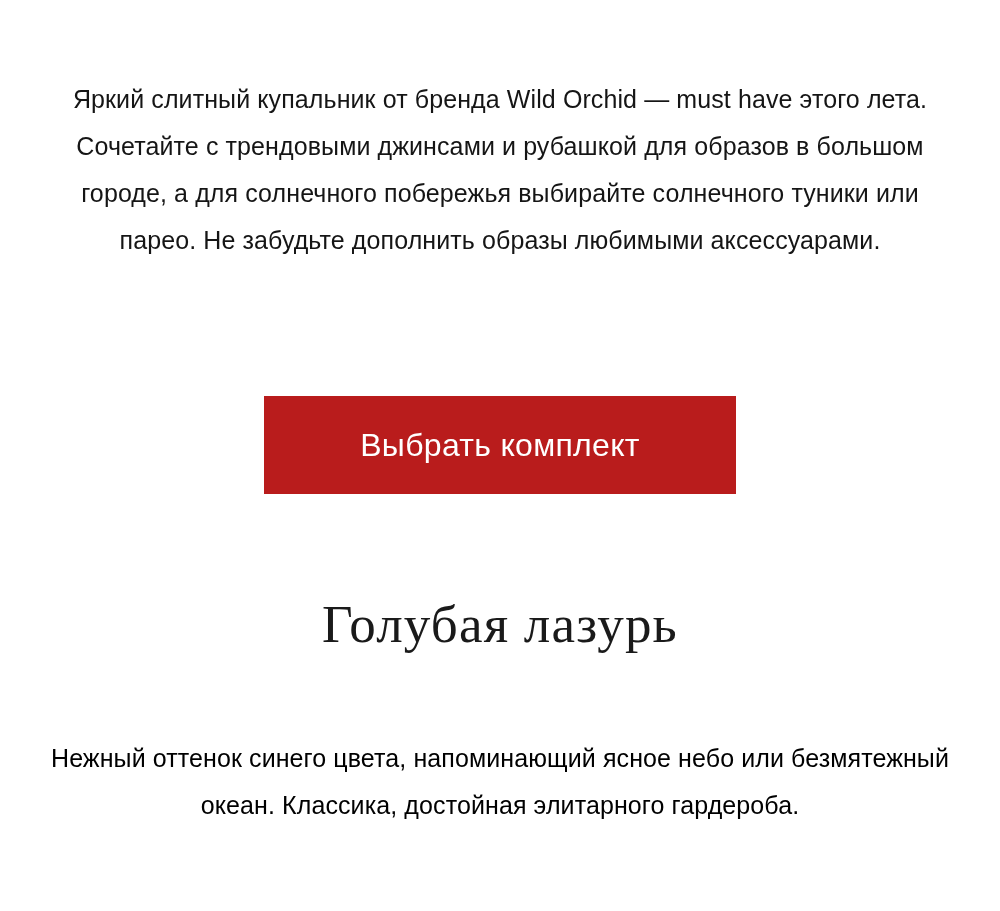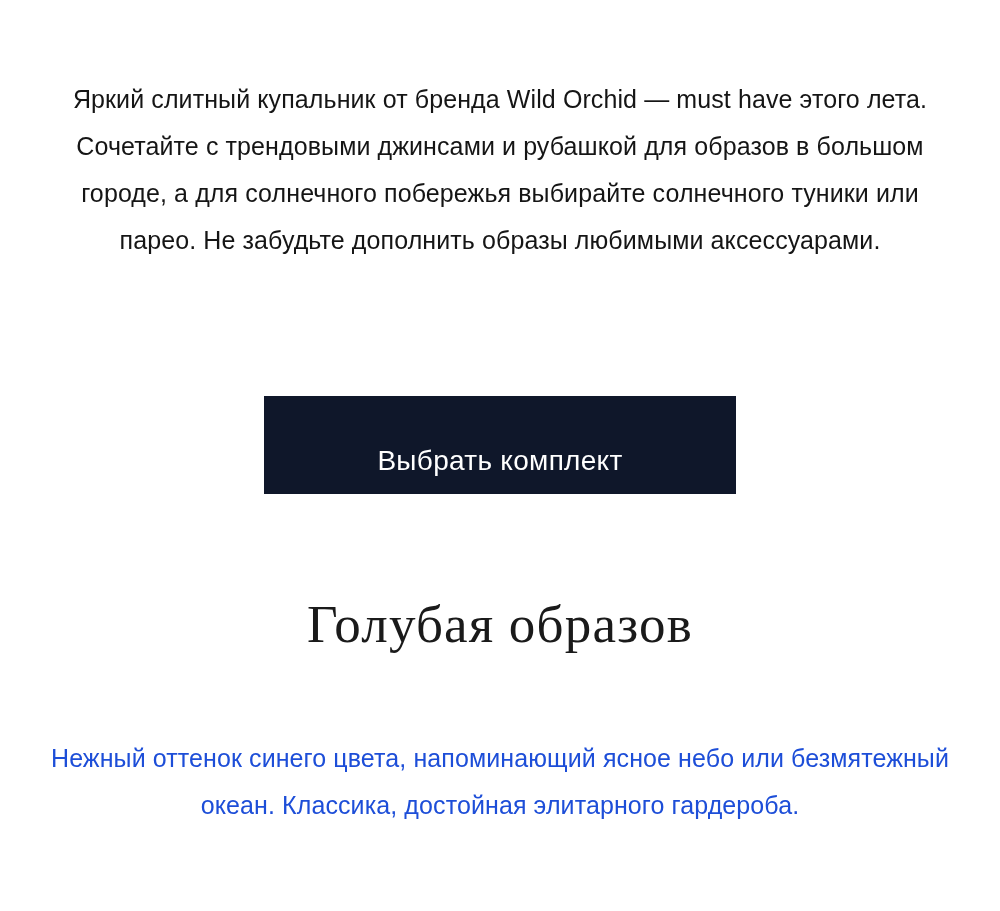--- a/index.html
+++ b/index.html
@@ -50,29 +50,29 @@
     display: flex;
     justify-content: center;
   }
 
   .cta-button {
     display: block;
     width: 472px;
     height: 98px;
     line-height: 98px;
     text-align: center;
-    background: #0f172a;
+    background: #b91c1c;
     color: #ffffff;
-    font-size: 28px;
+    font-size: 32px;
     letter-spacing: 0.3px;
     border: none;
     outline: none;
     cursor: pointer;
     font-family: "Liberation Sans", sans-serif;
-    padding: 16px;
+    padding: 0;
   }
 
   .section-title {
     position: absolute;
     top: 592px;
     left: 0;
     width: 1000px;
     text-align: center;
     margin: 0;
     font-family: "Liberation Serif", serif;
@@ -91,36 +91,36 @@
     width: 900px;
     text-align: center;
   }
 
   .outro-paragraph {
     margin: 0;
     font-size: 25px;
     line-height: 47px;
     font-weight: 400;
     letter-spacing: 0.1px;
-    color: #1d4ed8;
+    color: #000000;
     font-family: "Liberation Sans", sans-serif;
   }
 </style>
 </head>
 <body>
 
 <div class="page">
 
   <div class="intro-block">
     <p class="intro-paragraph">Яркий слитный купальник от бренда Wild Orchid — must have этого лета. Сочетайте с трендовыми джинсами и рубашкой для образов в большом городе, а для солнечного побережья выбирайте солнечного туники или парео. Не забудьте дополнить образы любимыми аксессуарами.</p>
   </div>
 
   <div class="cta-wrap">
     <button class="cta-button">Выбрать комплект</button>
   </div>
 
-  <h2 class="section-title">Голубая образов</h2>
+  <h2 class="section-title">Голубая лазурь</h2>
 
   <div class="outro-block">
     <p class="outro-paragraph">Нежный оттенок синего цвета, напоминающий ясное небо или безмятежный океан. Классика, достойная элитарного гардероба.</p>
   </div>
 
 </div>
 
 </body></html>

